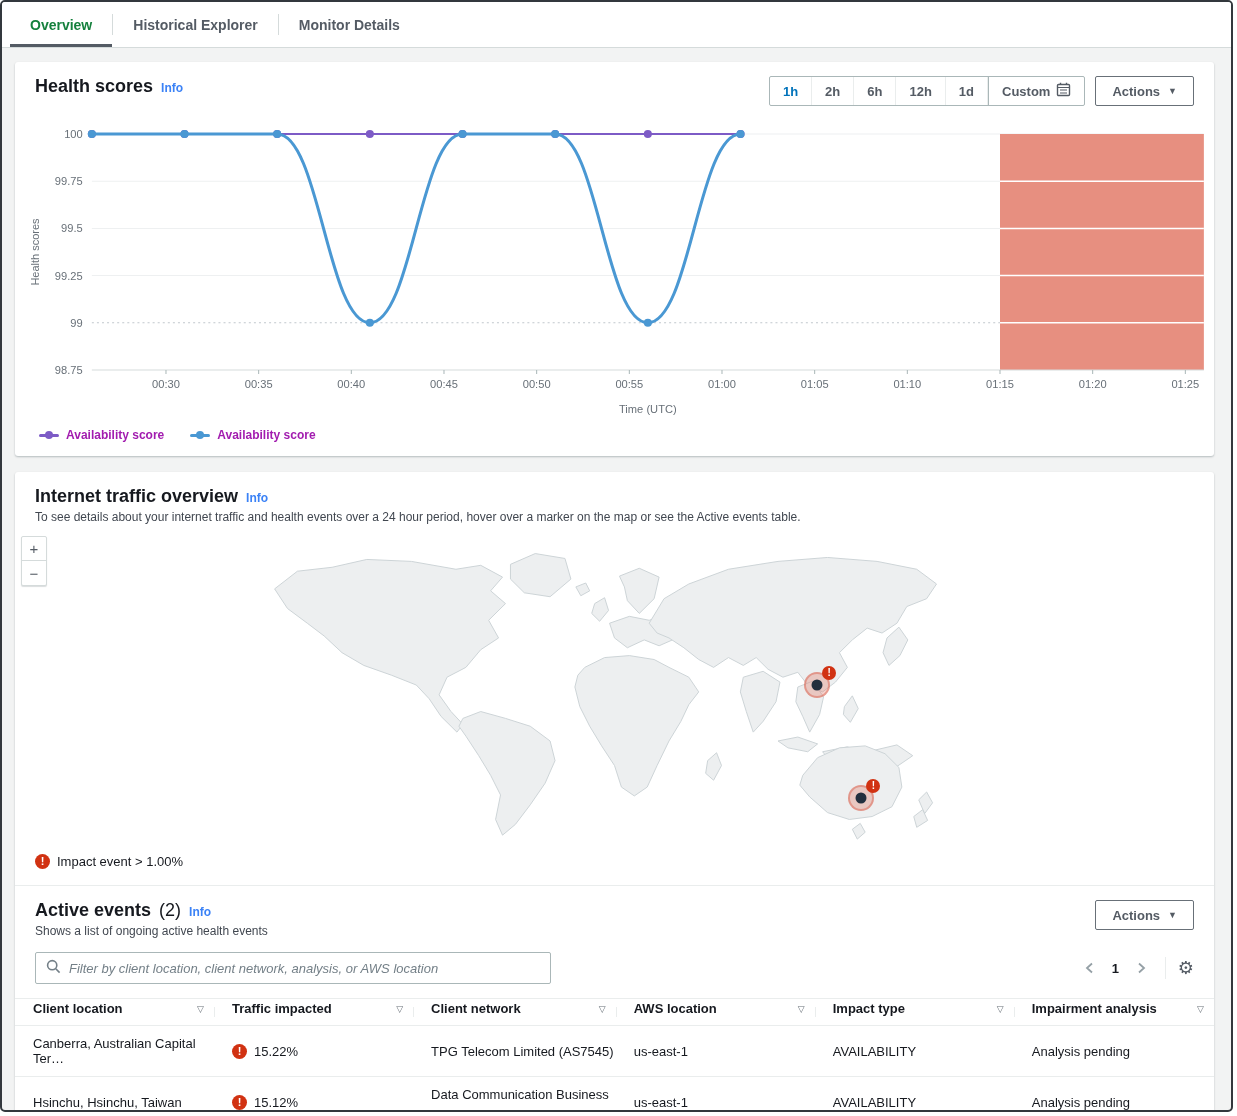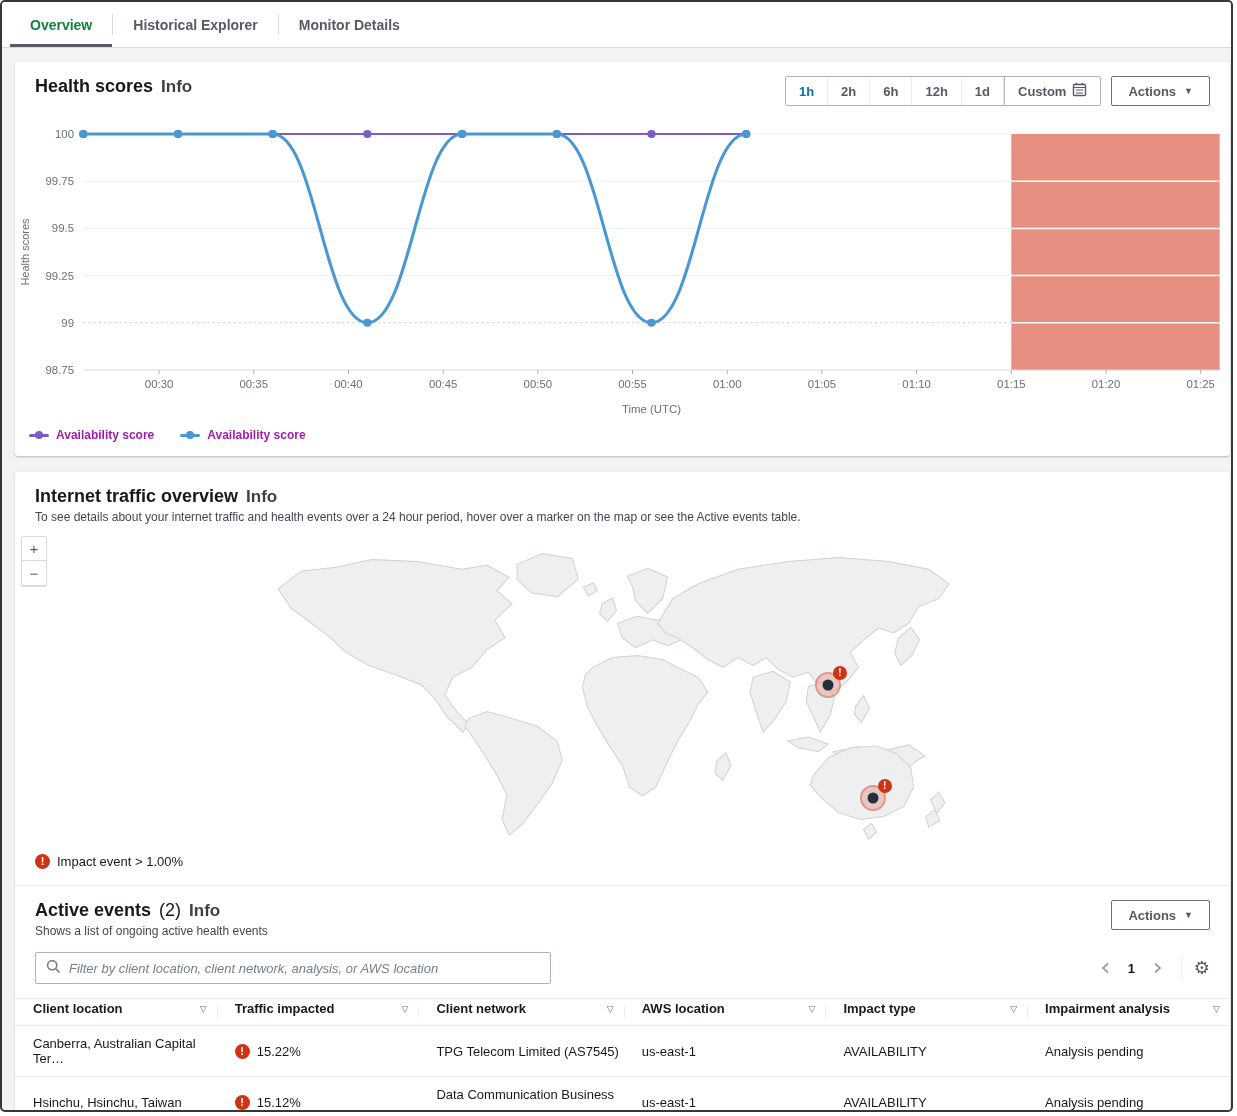--- a/index.html
+++ b/index.html
@@ -8,43 +8,43 @@
   .page { width:1233px; height:1112px; border:2px solid #33383d; border-radius:5px; background:#f2f3f3; overflow:hidden; }
 
   
   .tabbar { background:#fff; display:flex; align-items:stretch; height:46px; border-bottom:1px solid #d5dbdb; padding-left:8px; }
   .tab { position:relative; display:flex; align-items:center; padding:0 20px; font-size:14px; font-weight:bold; color:#545b64; cursor:pointer; }
   .tab.active { color:#15803d; }
   .tab.active::after { content:""; position:absolute; left:0; right:0; bottom:0; height:3px; background:#545b64; }
   .tab-sep { width:1px; background:#d5dbdb; margin:12px 0; }
 
   
-  .card { background:#fff; margin:14px 1px 0 13px; border-radius:3px; box-shadow:0 1px 2px 0 rgba(0,28,36,.25); }
+  .card { background:#fff; margin:14px 17px 0 13px; border-radius:3px; box-shadow:0 1px 2px 0 rgba(0,28,36,.25); }
   .card-pad { padding:14px 20px 0 20px; }
 
   .sec-title-row { display:flex; align-items:baseline; gap:8px; }
   .sec-title { font-size:18px; font-weight:bold; color:#16191f; }
   .sec-count { font-size:18px; font-weight:normal; color:#16191f; }
-  .info-link { font-size:17px; font-weight:bold; color:#404040; cursor:pointer; }
+  .info-link { font-size:12px; font-weight:bold; color:#3b82f6; cursor:pointer; }
   .sec-desc { font-size:12px; color:#414750; margin-top:3px; }
 
   .hdr-flex { display:flex; justify-content:space-between; align-items:flex-start; }
 
   
   .controls { display:flex; gap:10px; align-items:flex-start; }
   .seg { display:flex; border:1px solid #aab7b8; border-radius:2px; background:#fff; height:30px; overflow:hidden; }
   .seg-item { display:flex; align-items:center; padding:0 13px; font-size:13px; font-weight:bold; color:#545b64; cursor:pointer; border-right:1px solid #eaeded; }
   .seg-item.selected { color:#0073bb; }
   .seg-item:last-child { border-right:none; }
   .seg-item.custom { border-left:1px solid #aab7b8; gap:6px; }
   .btn { display:flex; align-items:center; gap:8px; height:30px; padding:0 16px; border:1px solid #687078; border-radius:2px; background:#fff; font-size:13px; font-weight:bold; color:#545b64; cursor:pointer; }
   .btn .caret { font-size:9px; }
 
   
-  .chart-wrap { margin-top:14px; }
+  .chart-wrap { margin-top:14px;padding-left:10px; }
   svg text { font-family:"Liberation Sans","DejaVu Sans",sans-serif; }
   .legend { display:flex; gap:26px; padding:4px 0 14px 14px; align-items:center; }
   .legend-item { display:flex; align-items:center; gap:7px; font-size:12px; font-weight:bold; color:#a21caf; }
   .swatch { position:relative; width:20px; height:3px; border-radius:2px; }
   .swatch::after { content:""; position:absolute; left:50%; top:50%; transform:translate(-50%,-50%); width:8px; height:8px; border-radius:50%; background:inherit; }
 
   
   .map-area { position:relative; height:314px; margin-top:6px; overflow:hidden; }
   .map-svg { position:absolute; inset:0; width:100%; height:100%; }
   .land { fill:#edeff0; stroke:#ccd3d6; stroke-width:1; }

